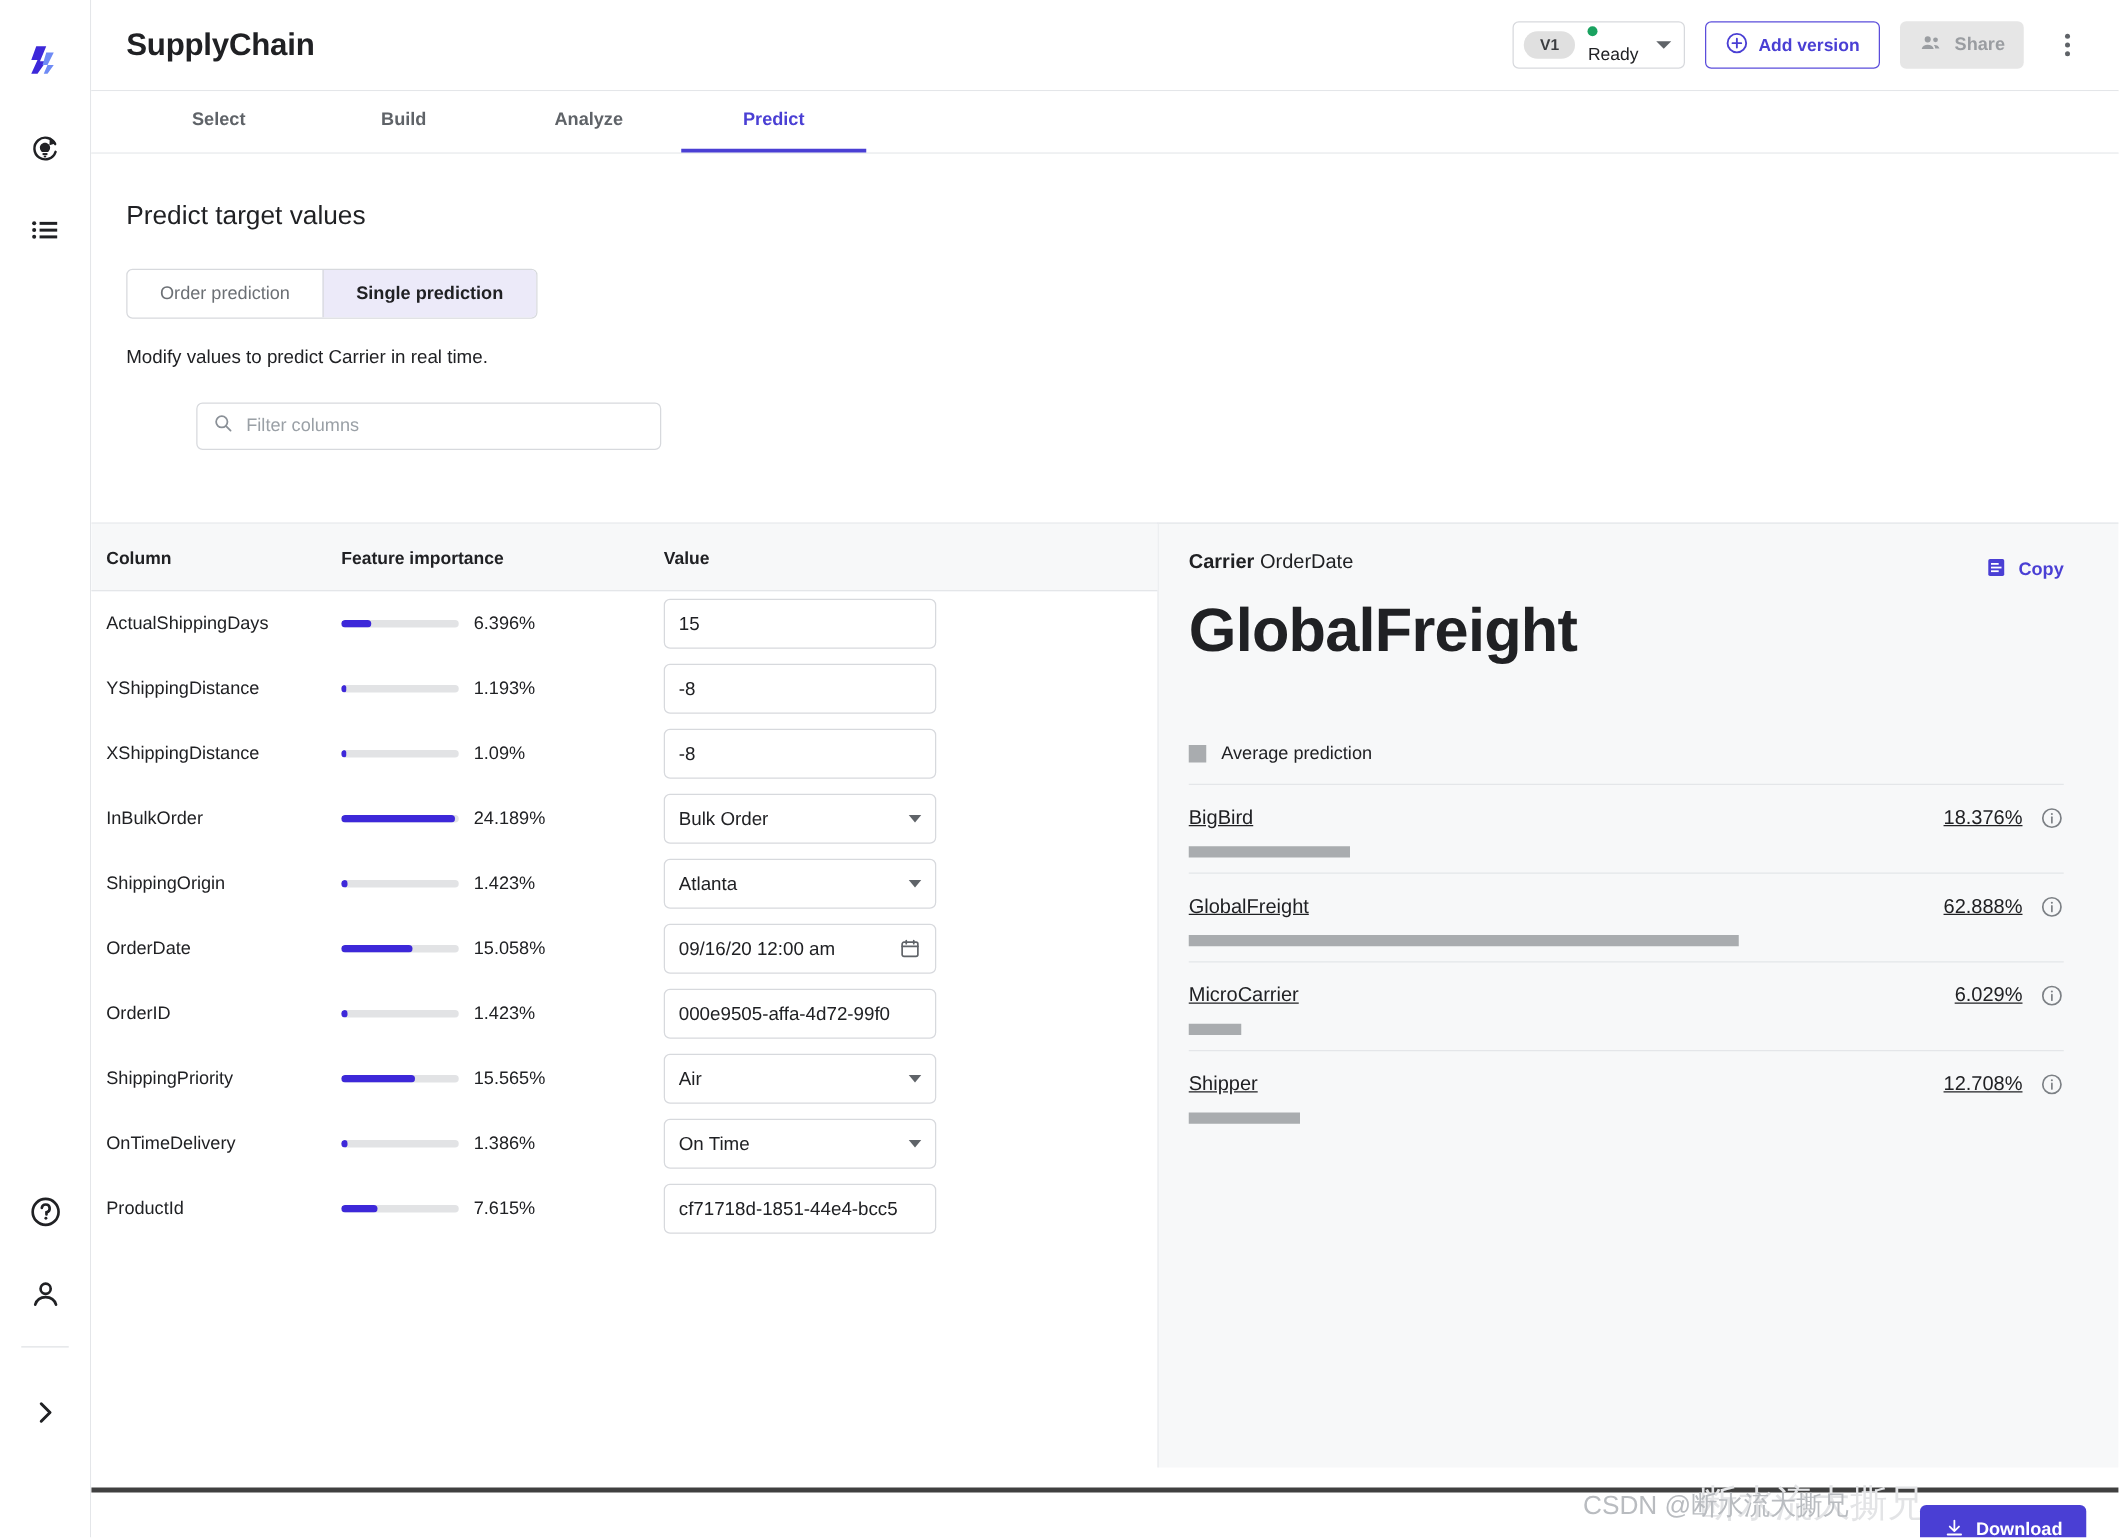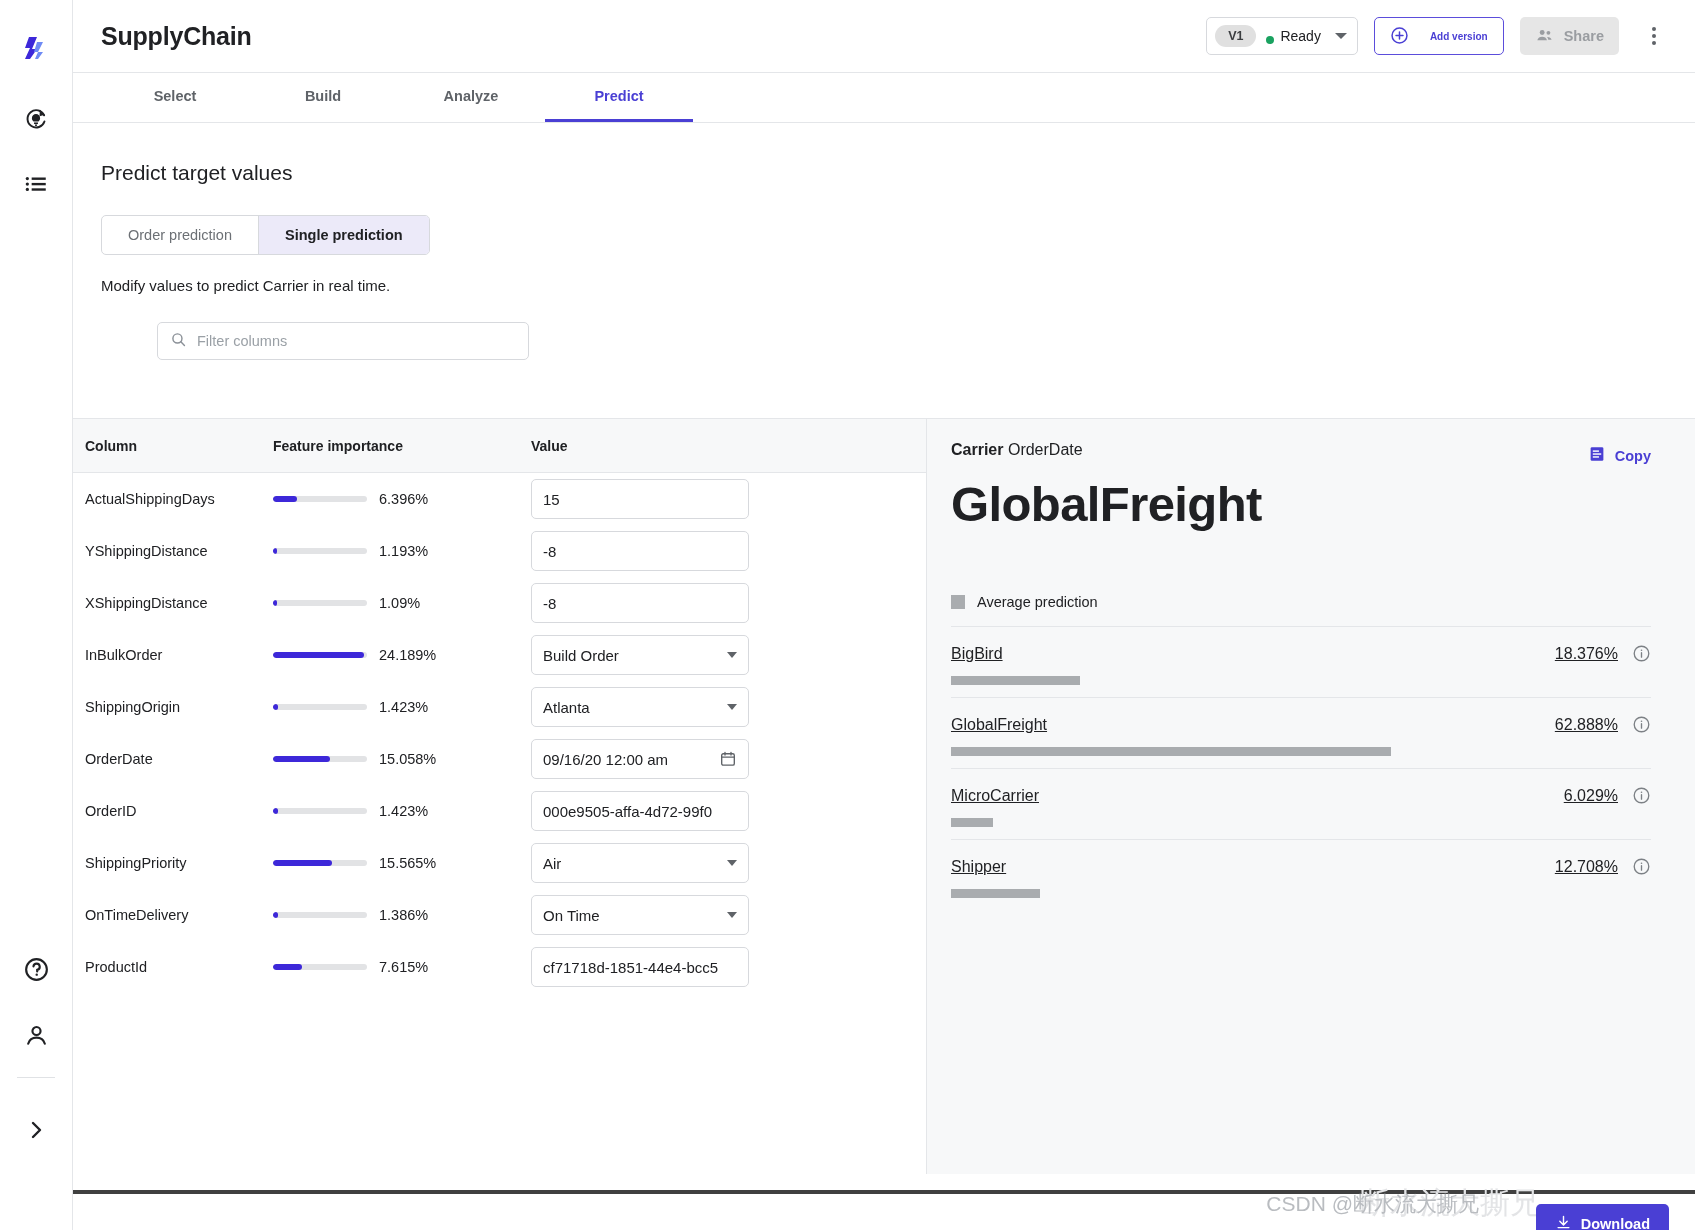--- a/index.html
+++ b/index.html
@@ -45,29 +45,29 @@
 
   .version-box {
     height: 38px; border: 1px solid #d7d9dd; border-radius: 5px;
     display: flex; align-items: center; padding: 0 10px 0 8px; gap: 10px;
     background: #fff; cursor: pointer;
   }
   .version-chip {
     background: #e0e0e0; border-radius: 14px; padding: 4px 13px;
     font-size: 12.5px; font-weight: bold; color: #3b3d40;
   }
-  .status-wrap { display:flex; align-items:flex-end; gap: 6px; font-size: 14px; color:#202124; }
+  .status-wrap { display:flex; align-items:flex-start; gap: 6px; font-size: 14px; color:#202124;flex-direction:column; }
   .dot-green { width: 8px; height: 8px; border-radius: 50%; background: #1aa260; display:inline-block; }
   .caret { width: 0; height: 0; border-left: 6px solid transparent; border-right: 6px solid transparent;
            border-top: 6px solid #5f6368; margin-left: 4px; }
 
   .btn-outline {
     height: 38px; border: 1px solid #5b4ddb; border-radius: 5px;
-    color: #4a3fd4; font-size: 10px; font-weight: bold;
-    display: flex; align-items: center; gap: 21px; padding: 0 15px;
+    color: #4a3fd4; font-size: 14px; font-weight: bold;
+    display: flex; align-items: center; gap: 8px; padding: 0 15px;
     background: #fff; cursor: pointer;
   }
   .btn-disabled {
     height: 38px; border-radius: 5px; background: #e6e6e6; color: #9a9da1;
     font-size: 14.5px; font-weight: bold;
     display: flex; align-items: center; gap: 9px; padding: 0 15px;
     border: none; cursor: default;
   }
   .kebab { width: 30px; height: 34px; display:flex; flex-direction:column; align-items:center;
            justify-content:center; gap:3px; cursor:pointer; margin-left: 4px;}
@@ -383,21 +383,21 @@
                 <div class="c-imp">
                   <div class="imp-bar-wrap">
                     <div class="imp-track">
                       <div class="imp-fill" style="width: 90.9506px;"></div>
                     </div>
                     <span class="imp-pct">24.189%</span>
                   </div>
                 </div>
                 <div class="c-val">
                   <div class="field">
-                    <span class="sel-text">Build Order</span>
+                    <span class="sel-text">Bulk Order</span>
                     <span class="sel-caret"></span>
                   </div>
                 </div>
               </div>
               <div class="trow">
                 <div class="c-col">ShippingOrigin</div>
                 <div class="c-imp">
                   <div class="imp-bar-wrap">
                     <div class="imp-track">
                       <div class="imp-fill" style="width: 5.35048px;"></div>

